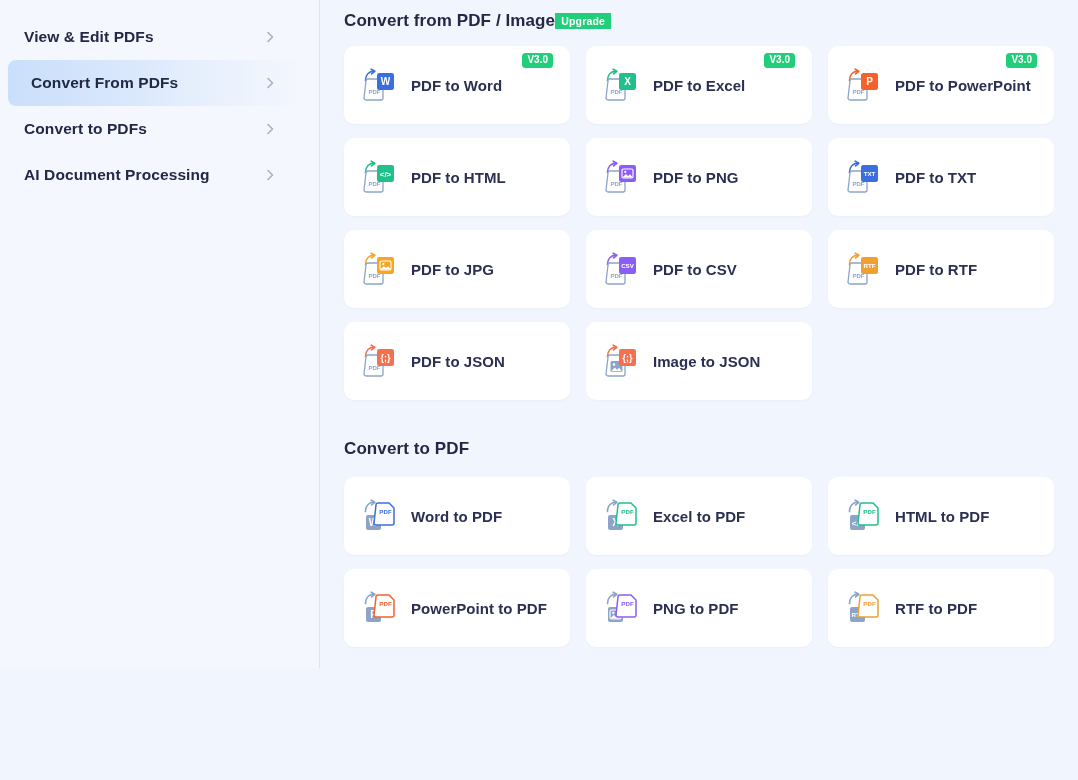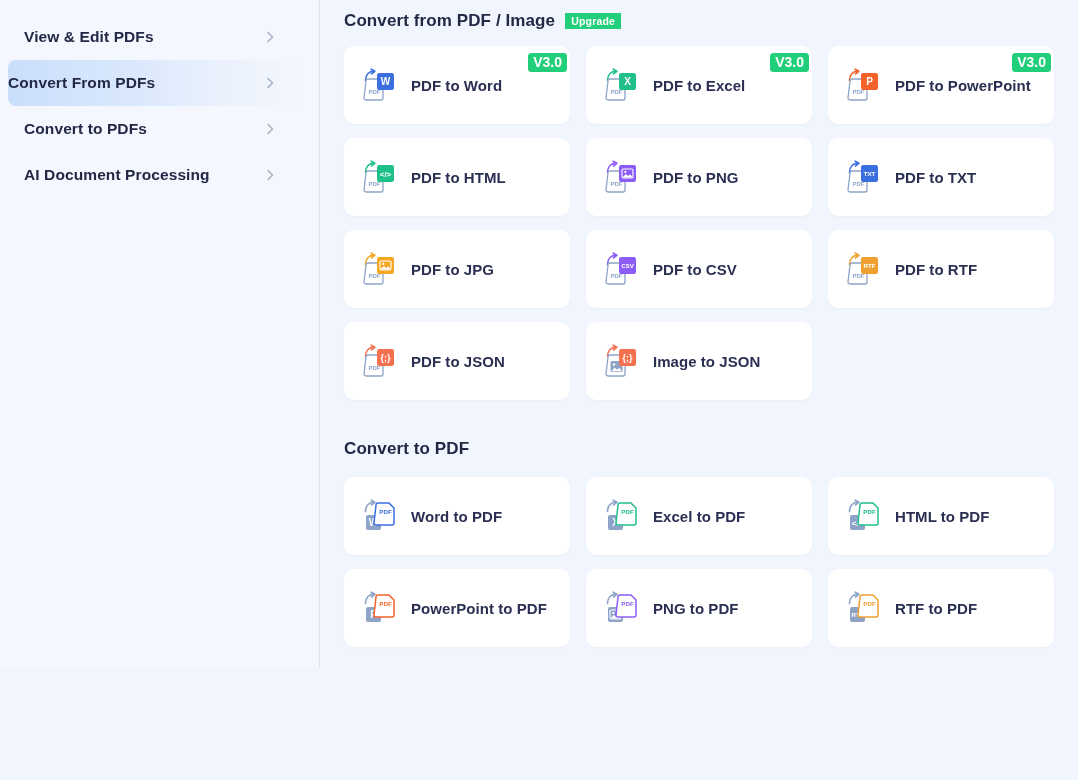--- a/index.html
+++ b/index.html
@@ -27,38 +27,38 @@
     margin: 0 16px 0 0;
     padding: 0 26px 0 24px;
     border-radius: 0 8px 8px 0;
     cursor: pointer;
   }
   .nav-item + .nav-item { margin-top: 0px; }
   .nav-item.active {
     background: linear-gradient(90deg, #cadffb 0%, #d8e7fc 38%, #eaf1fd 72%, #f4f7fd 100%);
     border-radius: 8px;
     margin-left: 8px;
-    padding-left: 0;
+    padding-left: 23px;
   }
   .nav-label {
     font-size: 15.5px; font-weight: 700; color: #222846;
     letter-spacing: .1px; white-space: nowrap;
   }
   .chev { width: 14px; height: 14px; flex: 0 0 14px; opacity: .55; }
   .chev svg { display: block; }
 
   
   .main {
     flex: 1 1 auto; height: 780px;
     background: #f1f5fd;
     padding: 0 24px 0 24px;
     overflow: hidden;
   }
   .sect-head {
-    display: flex; align-items: center; gap: 10px;
+    display: flex; align-items: center; gap: 0;
     padding: 11px 0 15px 0;
   }
   .sect-title { font-size: 17px; font-weight: 700; color: #222846; letter-spacing: .1px; }
   .upgrade-badge {
     background: #21cf7a; color: #ffffff;
     font-size: 10.5px; font-weight: 700; letter-spacing: .2px;
     padding: 2.5px 6px 3px; border-radius: 0; line-height: 1;
   }
   .sect-head.second { padding-top: 39px; padding-bottom: 18px; text-align: center; }
 
@@ -76,23 +76,23 @@
     padding-left: 18px;
     gap: 13px;
     cursor: pointer;
     box-shadow: 0 1px 2px rgba(40,70,140,.04);
   }
   .card-label {
     font-size: 15px; font-weight: 700; color: #2b3053;
     letter-spacing: .05px; white-space: nowrap;
   }
   .v-badge {
-    position: absolute; top: 7px; right: 3px;
+    position: absolute; top: 7px; right: 17px;
     background: #21cf7a; color: #fff;
-    font-size: 14px; font-weight: 700;
+    font-size: 10px; font-weight: 700;
     padding: 2px 5px 2.5px; border-radius: 3.5px; line-height: 1;
   }
 
   
   .ico { position: relative; width: 36px; height: 38px; flex: 0 0 36px; }
   .ico svg { position: absolute; left: 0; top: 0; }
 </style>
 </head>
 <body>
 

